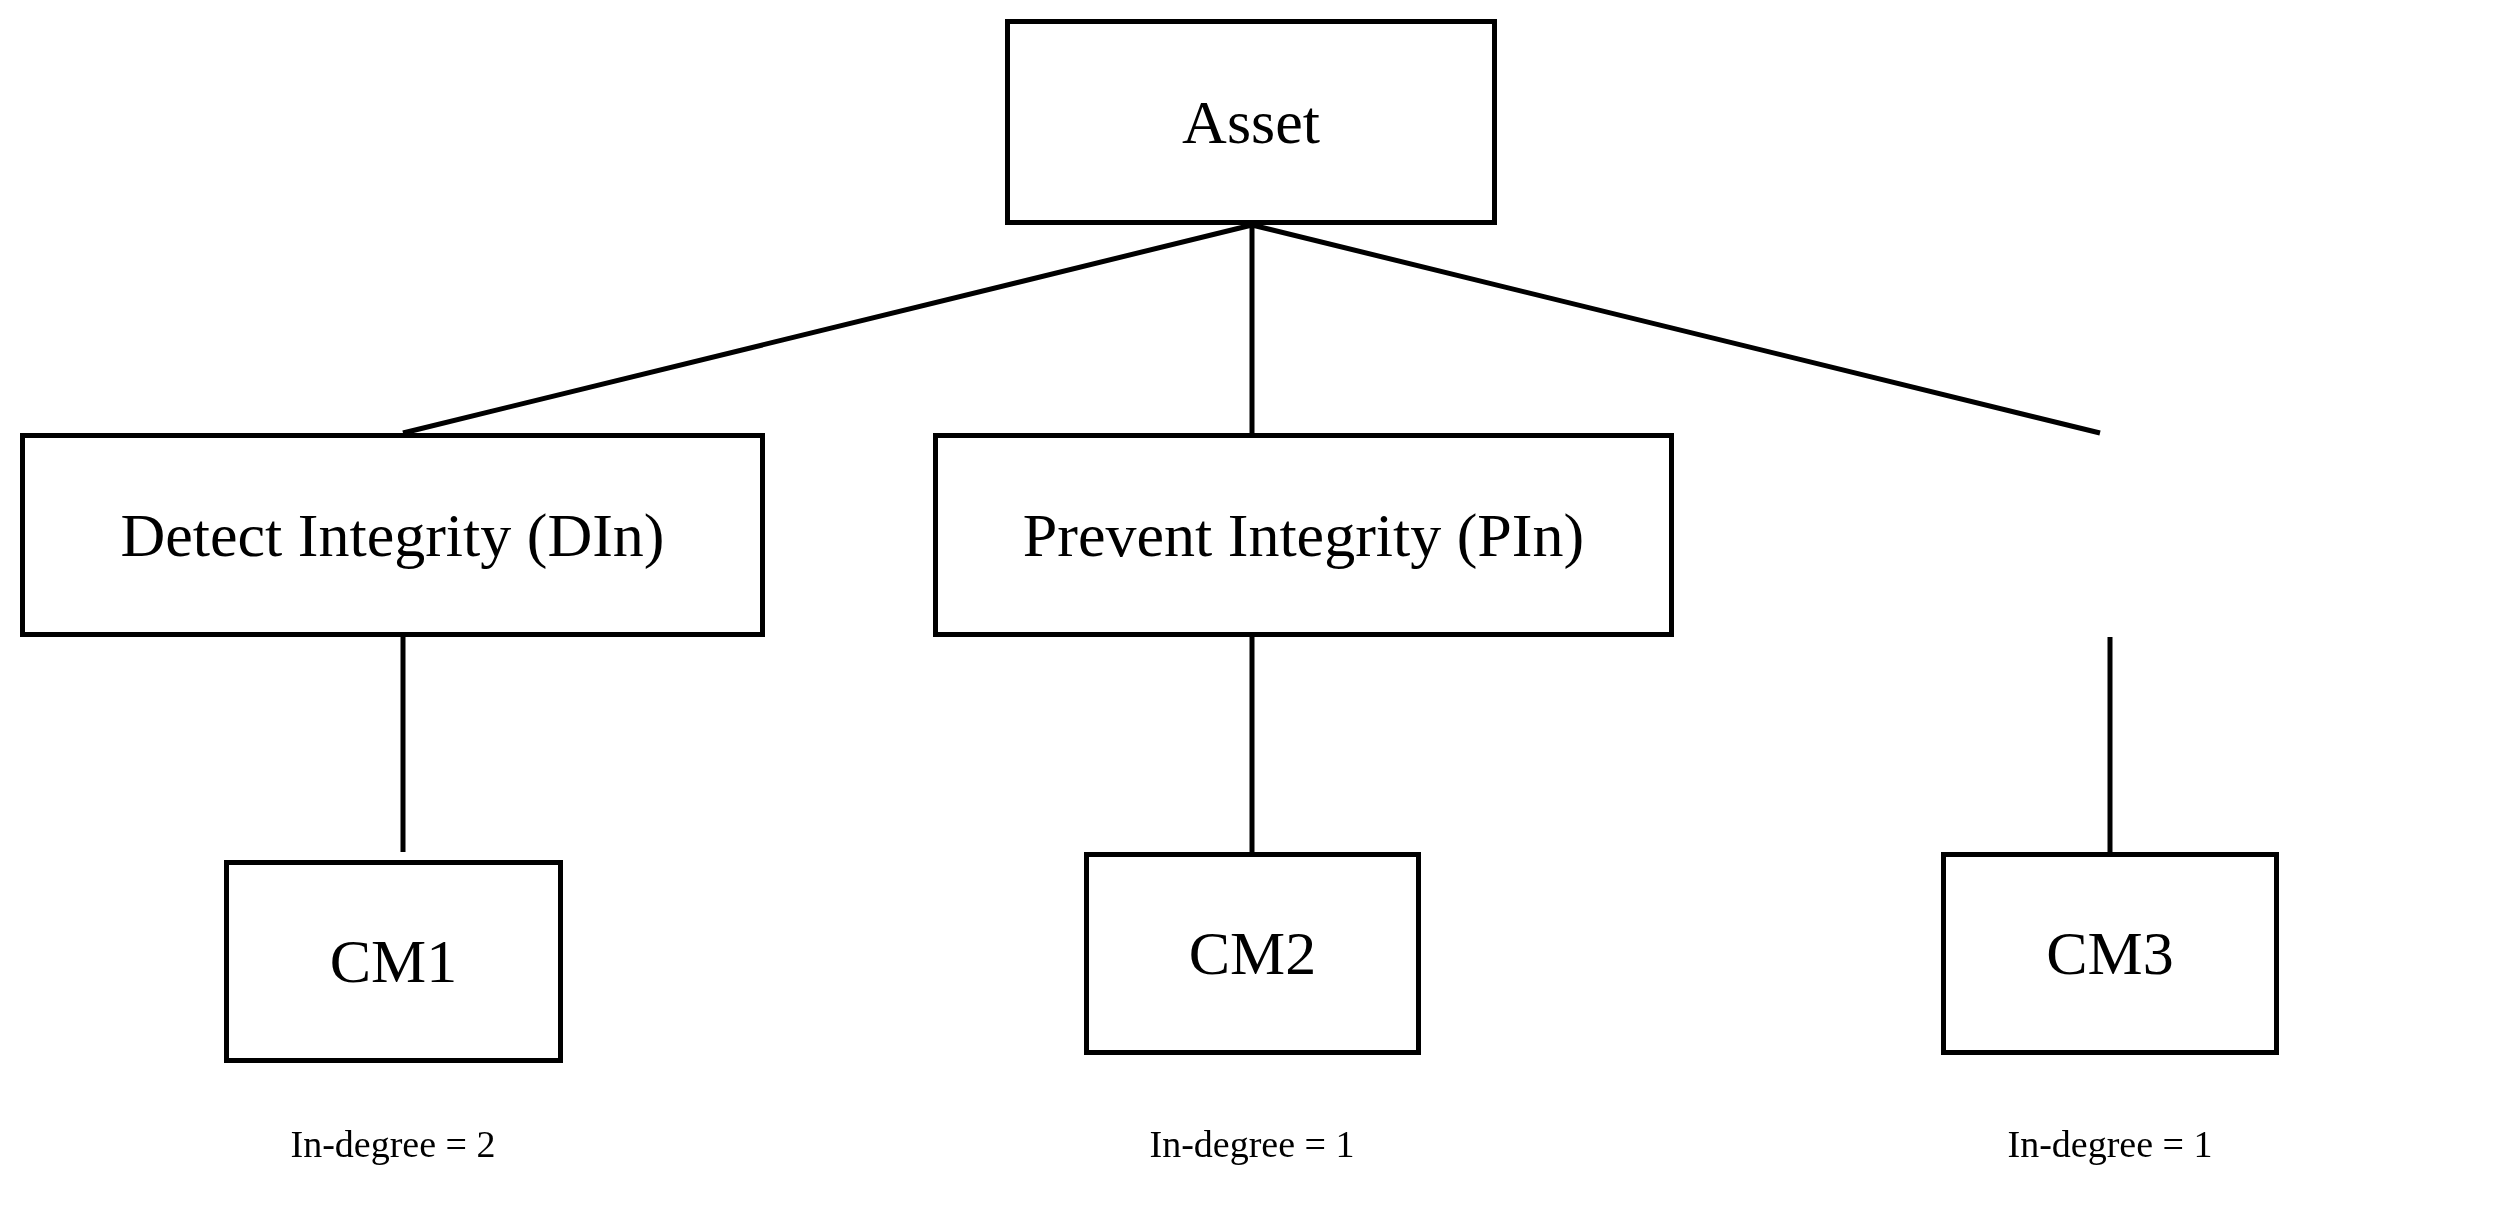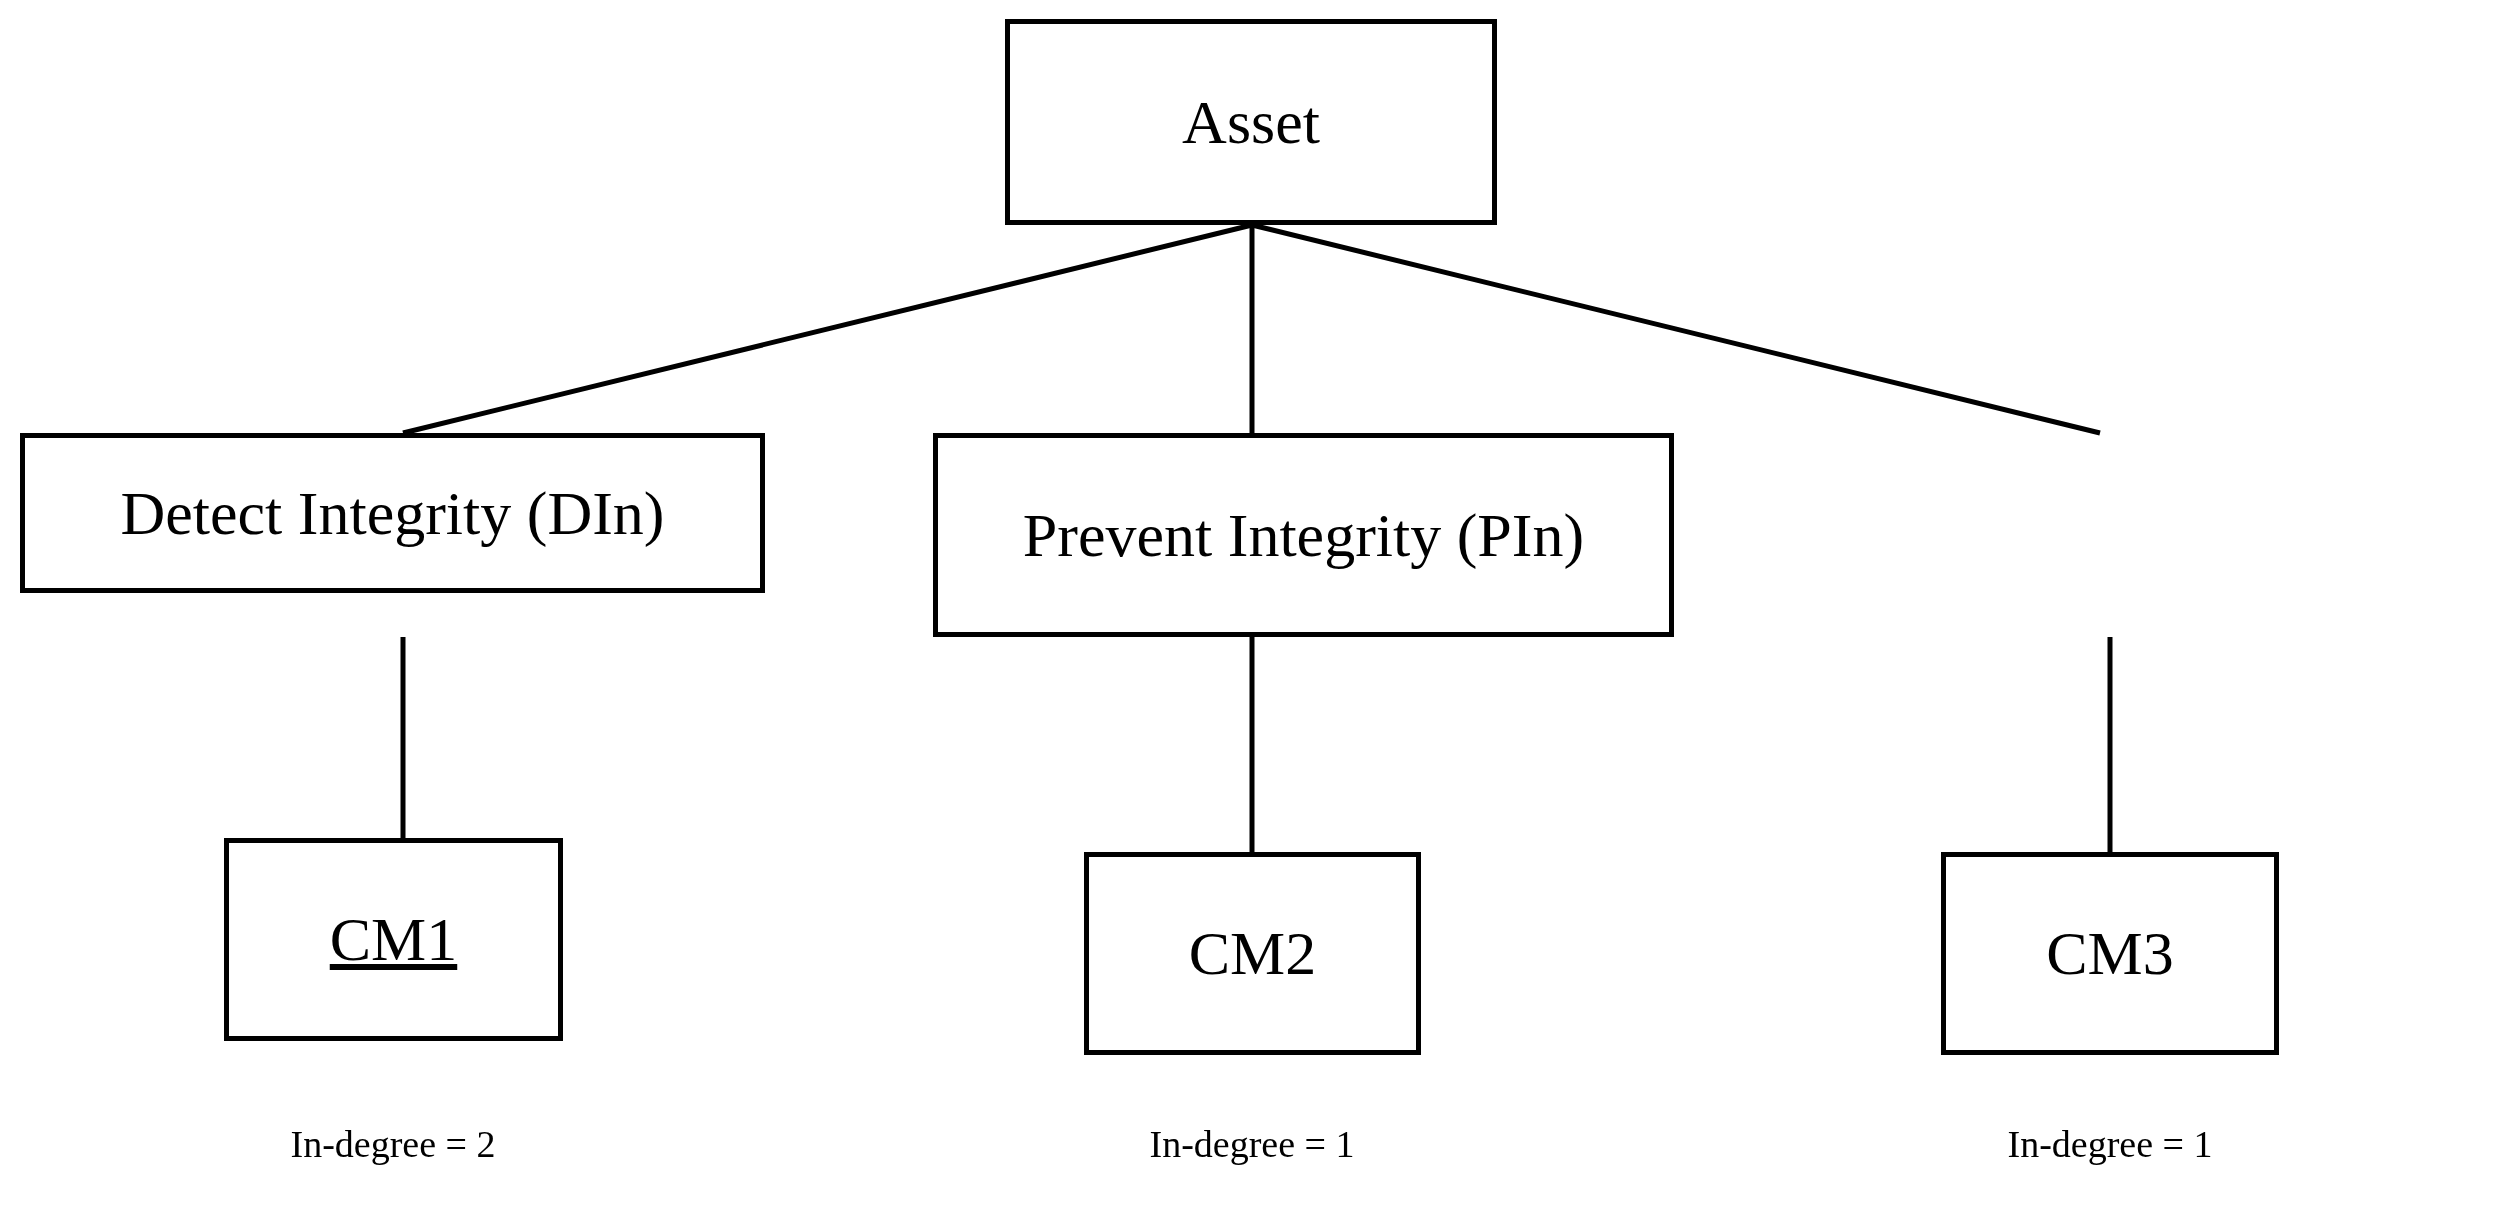--- a/index.html
+++ b/index.html
@@ -71,30 +71,30 @@
 
     <line x1="1252" y1="637" x2="1252" y2="852" stroke="#000000" stroke-width="5"></line>
 
     <line x1="2110" y1="637" x2="2110" y2="852" stroke="#000000" stroke-width="5"></line>
   </svg>
 
   <div class="node node-root" style="left:1005px; top:19px; width:492px; height:206px;">
     <span class="node-label">Asset</span>
   </div>
 
-  <div class="node node-mid" style="left:20px; top:433px; width:745px; height:160px;">
+  <div class="node node-mid" style="left:20px; top:433px; width:745px; height:204px;">
     <span class="node-label">Detect Integrity (DIn)</span>
   </div>
 
   <div class="node node-mid" style="left:933px; top:433px; width:741px; height:204px;">
     <span class="node-label">Prevent Integrity (PIn)</span>
   </div>
 
 
-  <div class="node node-leaf" style="left:224px; top:838px; width:339px; height:203px;text-decoration:underline;">
+  <div class="node node-leaf" style="left:224px; top:860px; width:339px; height:203px;">
     <span class="node-label">CM1</span>
   </div>
 
   <div class="node node-leaf" style="left:1084px; top:852px; width:337px; height:203px;">
     <span class="node-label">CM2</span>
   </div>
 
   <div class="node node-leaf" style="left:1941px; top:852px; width:338px; height:203px;">
     <span class="node-label">CM3</span>
   </div>

